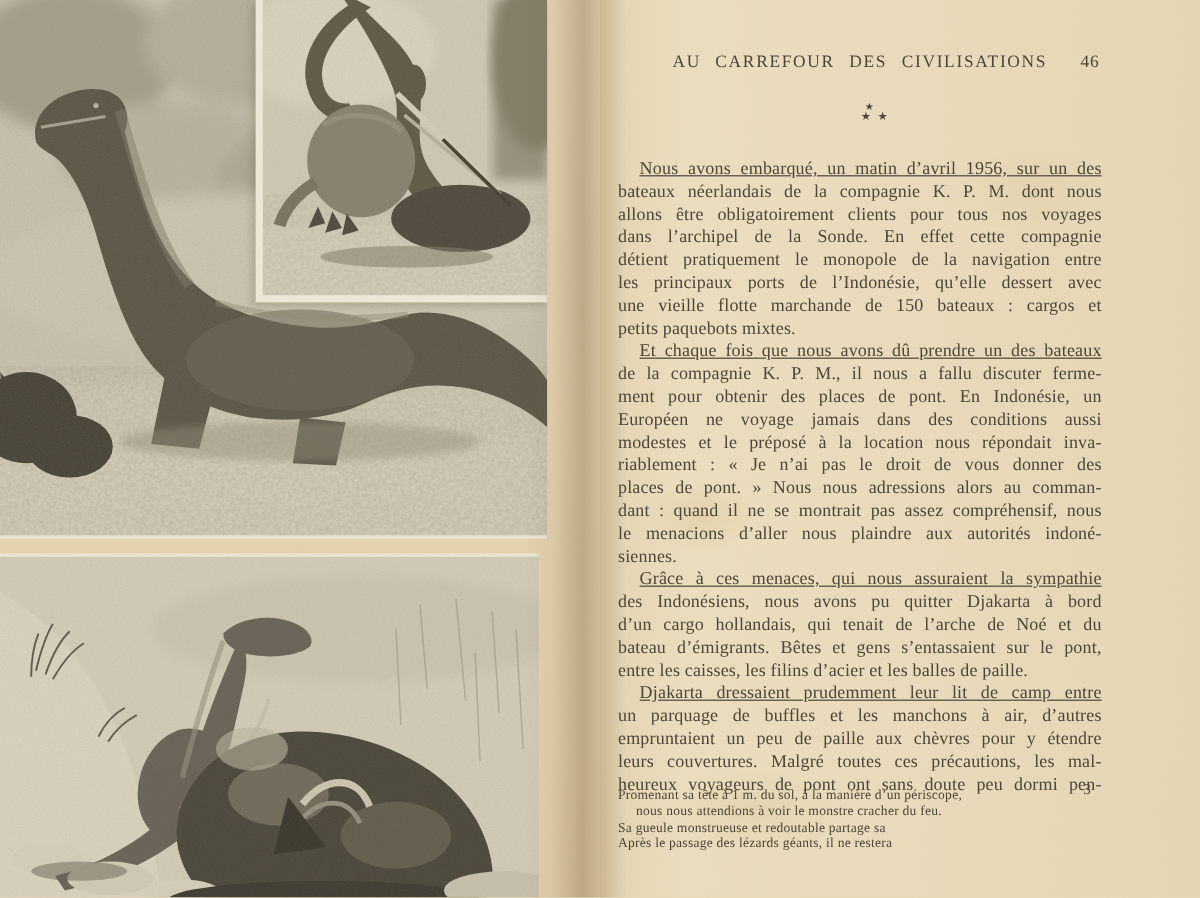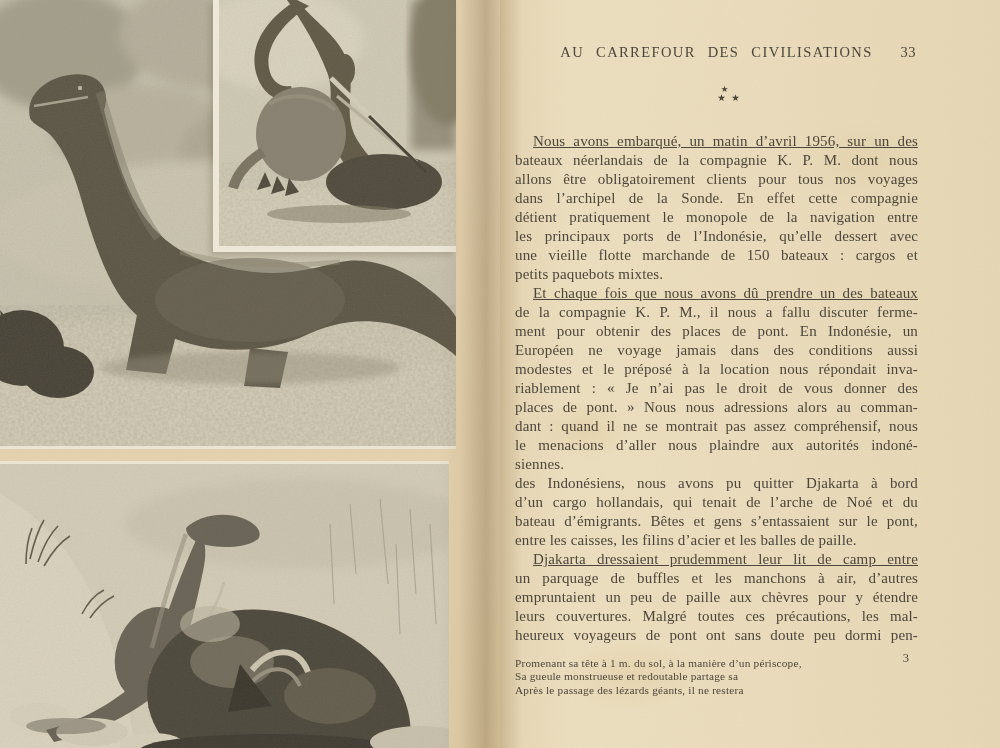--- a/index.html
+++ b/index.html
@@ -244,21 +244,21 @@
 
   <div class="gutter"></div>
 
   <div class="right-page">
     <div class="stain s1"></div>
     <div class="stain s2"></div>
     <div class="stain s3"></div>
 
     <div class="running-head">
       <span class="rh-title">AU CARREFOUR DES CIVILISATIONS</span>
-      <span class="rh-num">33</span>
+      <span class="rh-num">46</span>
     </div>
 
     <div class="ornament">
       <span class="star-top">★</span>
       <span class="star-row">★ ★</span>
     </div>
 
     <div class="body-copy">
         <div class="para">
           <div class="tline firstline">Nous avons embarqué, un matin d’avril 1956, sur un des</div>
@@ -276,37 +276,39 @@
           <div class="tline">ment pour obtenir des places de pont. En Indonésie, un</div>
           <div class="tline">Européen ne voyage jamais dans des conditions aussi</div>
           <div class="tline">modestes et le préposé à la location nous répondait inva-</div>
           <div class="tline">riablement : « Je n’ai pas le droit de vous donner des</div>
           <div class="tline">places de pont. » Nous nous adressions alors au comman-</div>
           <div class="tline">dant : quand il ne se montrait pas assez compréhensif, nous</div>
           <div class="tline">le menacions d’aller nous plaindre aux autorités indoné-</div>
           <div class="tline lastline">siennes.</div>
         </div>
         <div class="para">
+          <div class="tline firstline">Grâce à ces menaces, qui nous assuraient la sympathie</div>
           <div class="tline">des Indonésiens, nous avons pu quitter Djakarta à bord</div>
           <div class="tline">d’un cargo hollandais, qui tenait de l’arche de Noé et du</div>
           <div class="tline">bateau d’émigrants. Bêtes et gens s’entassaient sur le pont,</div>
           <div class="tline lastline">entre les caisses, les filins d’acier et les balles de paille.</div>
         </div>
         <div class="para">
           <div class="tline firstline">Djakarta dressaient prudemment leur lit de camp entre</div>
           <div class="tline">un parquage de buffles et les manchons à air, d’autres</div>
           <div class="tline">empruntaient un peu de paille aux chèvres pour y étendre</div>
           <div class="tline">leurs couvertures. Malgré toutes ces précautions, les mal-</div>
           <div class="tline">heureux voyageurs de pont ont sans doute peu dormi pen-</div>
         </div>
       </div>
 
     <div class="plate-captions">
         <div>
           <div class="cap-line1">Promenant sa tête à 1 m. du sol, à la manière d’un périscope,</div>
+          <div class="cap-line2">nous nous attendions à voir le monstre cracher du feu.</div>
         </div>
         <div>
           <div class="cap-line1">Sa gueule monstrueuse et redoutable partage sa</div>
         </div>
         <div>
           <div class="cap-line1">Après le passage des lézards géants, il ne restera</div>
         </div>
       </div>
 
     <div class="signature-mark">3</div>

